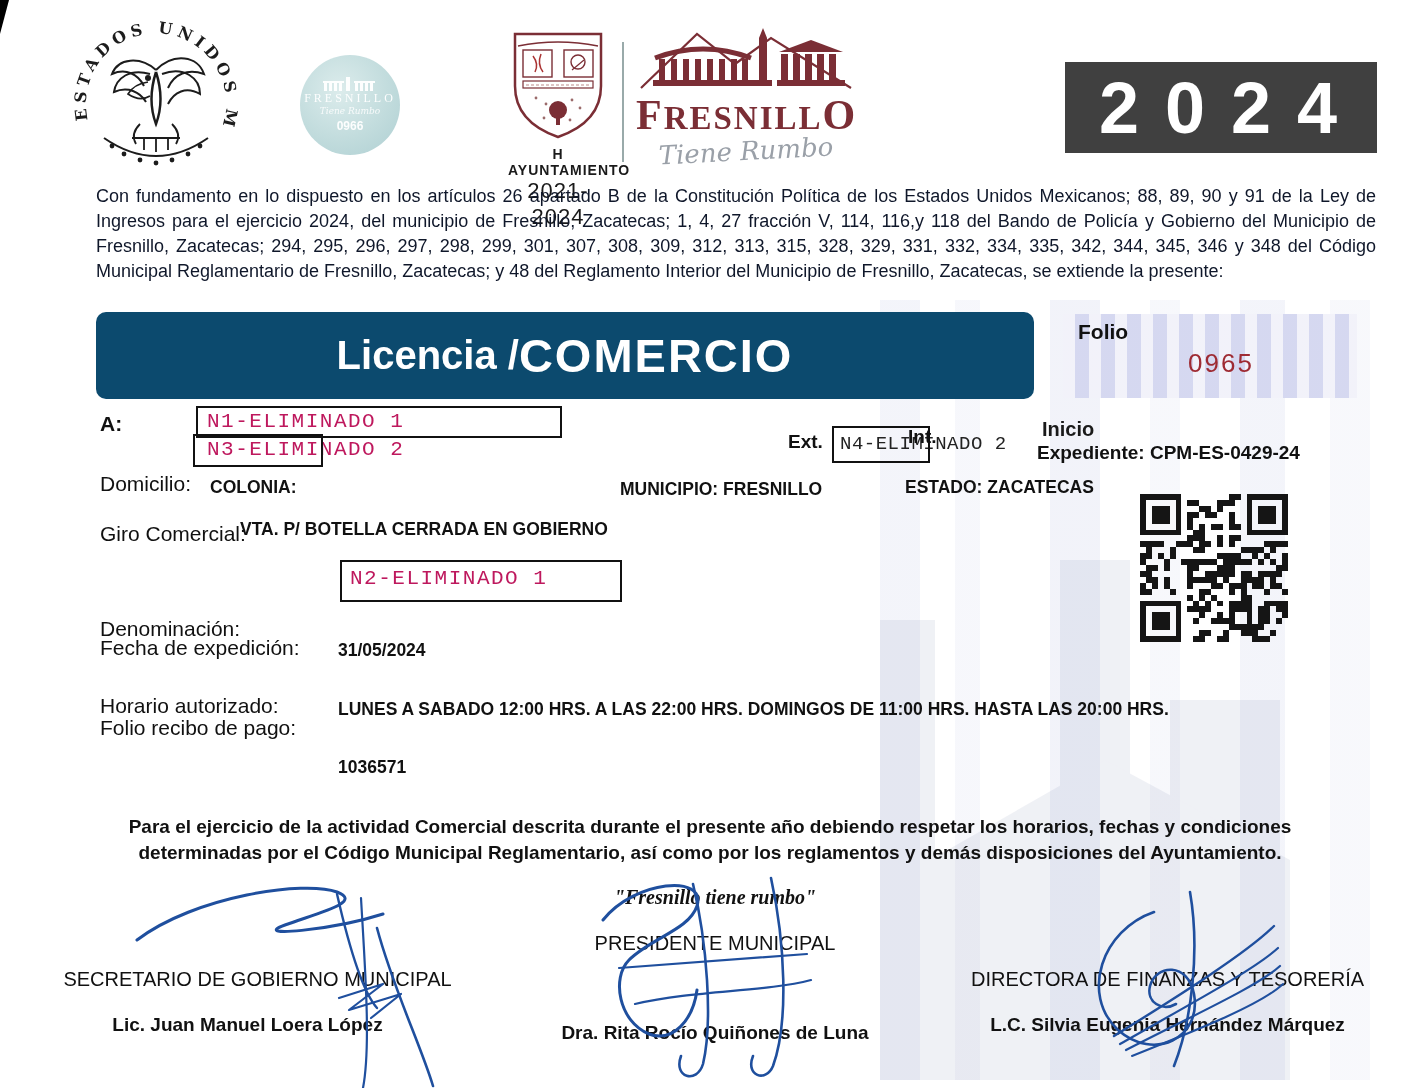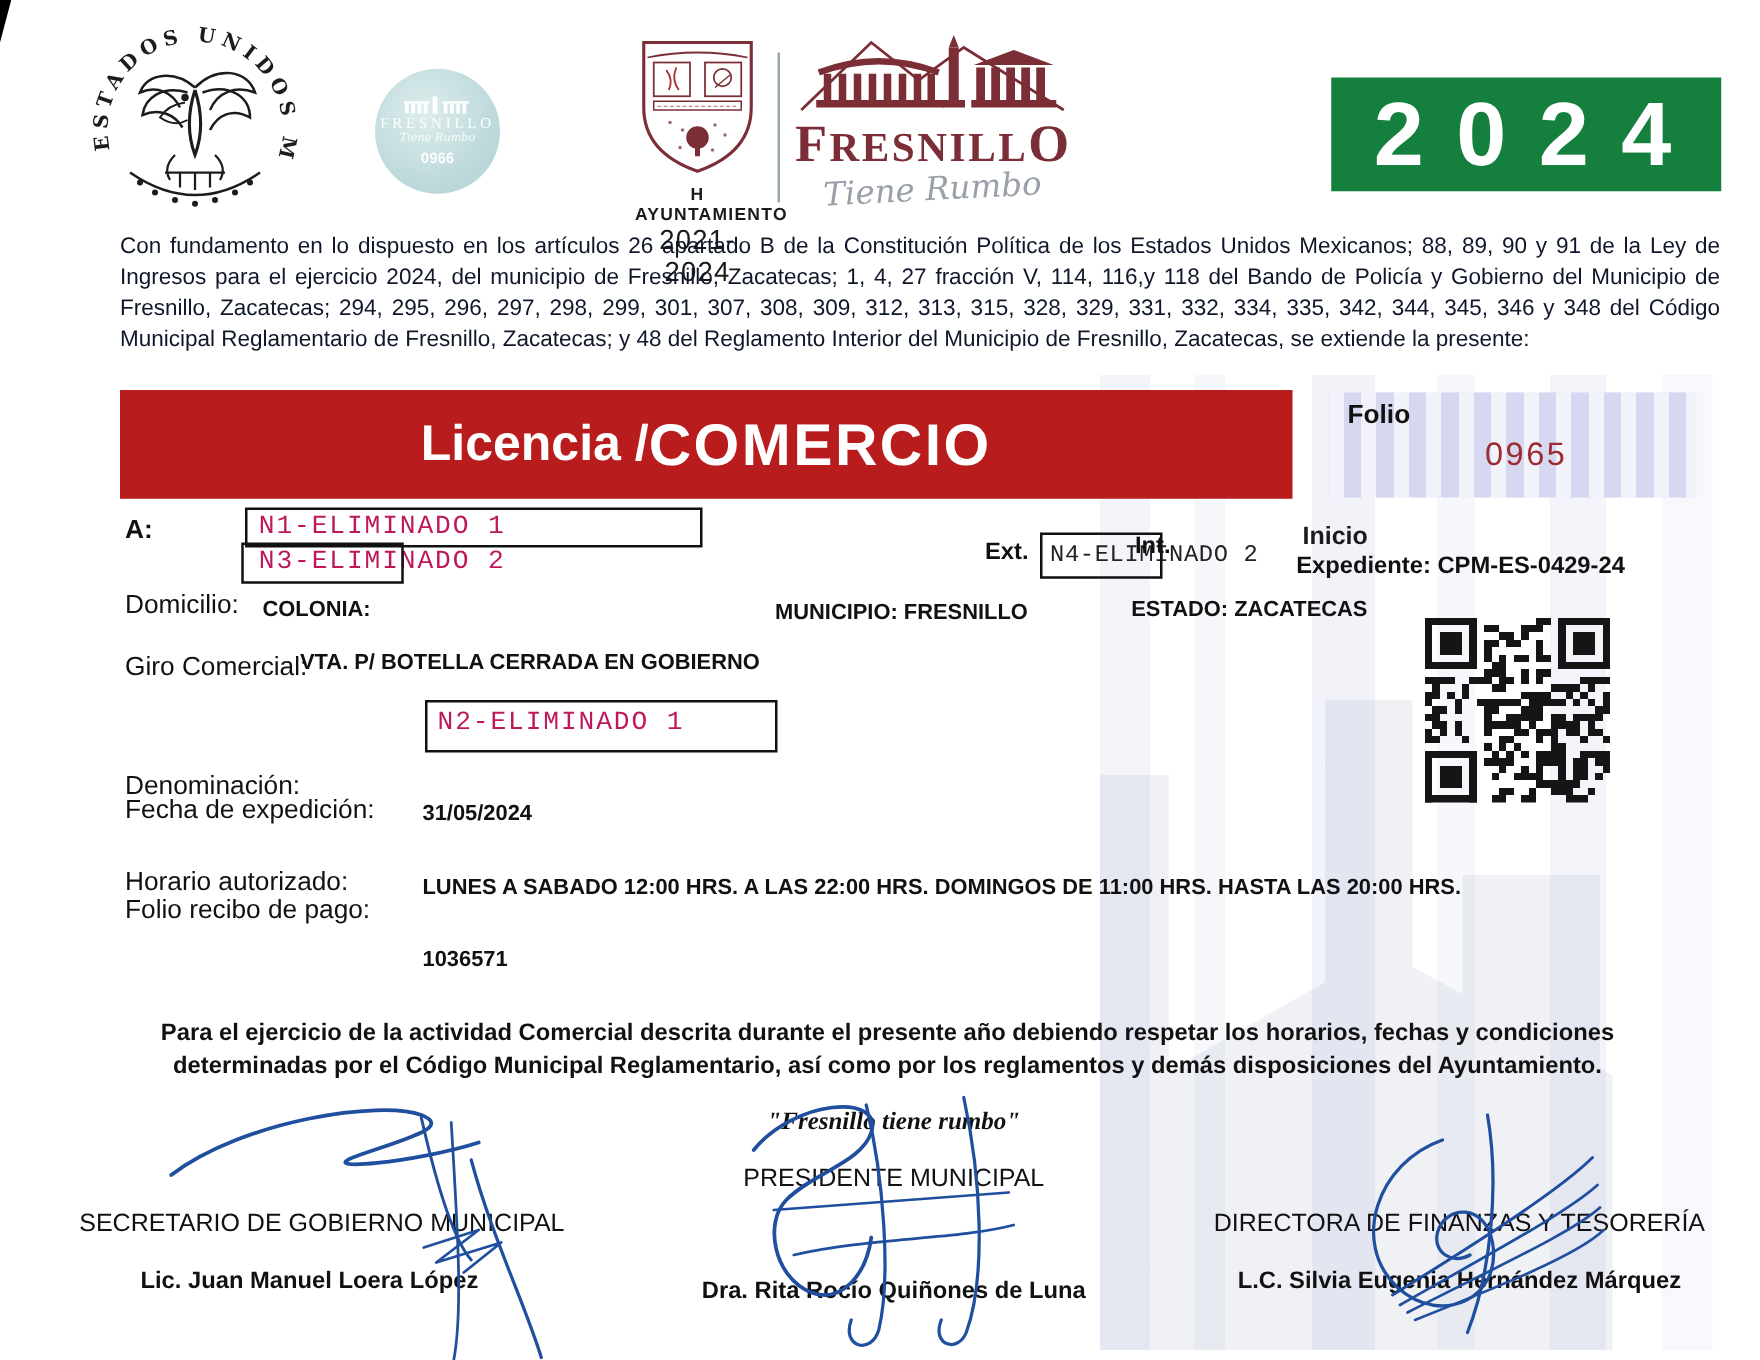--- a/index.html
+++ b/index.html
@@ -15,25 +15,25 @@
   .holo .h-name{font-family:"Liberation Serif",serif;font-size:12px;letter-spacing:3px;}
   .holo .h-tag{font-family:"DejaVu Serif",serif;font-style:italic;font-size:9px;opacity:.9;}
   .holo .h-num{font-size:12px;font-weight:bold;margin-top:3px;}
   .crest-txt1{font-size:14px;font-weight:bold;letter-spacing:1px;text-align:center;}
   .crest-txt2{font-size:22px;text-align:center;letter-spacing:1px;}
   .divider{width:2px;background:#9aa;}
   .logo-word{font-family:"Liberation Serif",serif;font-weight:bold;color:#7b2e35;letter-spacing:2px;line-height:1;}
   .logo-word .big{font-size:42px;}
   .logo-word .mid{font-size:33px;}
   .logo-tag{font-family:"DejaVu Serif",serif;font-style:italic;color:#9aa0a8;font-size:26px;transform:rotate(-3deg);}
-  .yearbox{background:#15803d;color:#fff;display:flex;align-items:center;justify-content:center;
+  .yearbox{background:#404040;color:#fff;display:flex;align-items:center;justify-content:center;
            font-weight:bold;font-size:72px;letter-spacing:26px;padding-left:20px;}
   
   .intro{font-size:18px;line-height:25px;text-align:justify;color:#0f172a;}
-  .banner{background:#b91c1c;color:#fff;display:flex;align-items:center;justify-content:center;}
+  .banner{background:#0c4a6e;color:#fff;display:flex;align-items:center;justify-content:center;border-radius:10px;}
   .banner .t1{font-size:40px;font-weight:bold;}
   .banner .t2{font-size:47px;font-weight:800;letter-spacing:2px;}
   .foliobox{background:#e2e3f3;
      background-image:repeating-linear-gradient(90deg, rgba(255,255,255,.55) 0 12px, rgba(203,207,238,.55) 12px 26px);}
   .folio-label{font-size:21px;font-weight:bold;color:#111;}
   .folio-num{font-size:26px;color:#9e2b33;letter-spacing:2px;}
   .lbl{font-size:21px;color:#111;}
   .mono{font-family:"Liberation Mono","DejaVu Sans Mono",monospace;font-size:21px;letter-spacing:1.5px;color:#be185d;}
   .mono-sm{font-family:"Liberation Mono","DejaVu Sans Mono",monospace;font-size:19px;letter-spacing:.5px;color:#222;}
   .redact-box{border:2px solid #111;background:transparent;pointer-events:none;}

